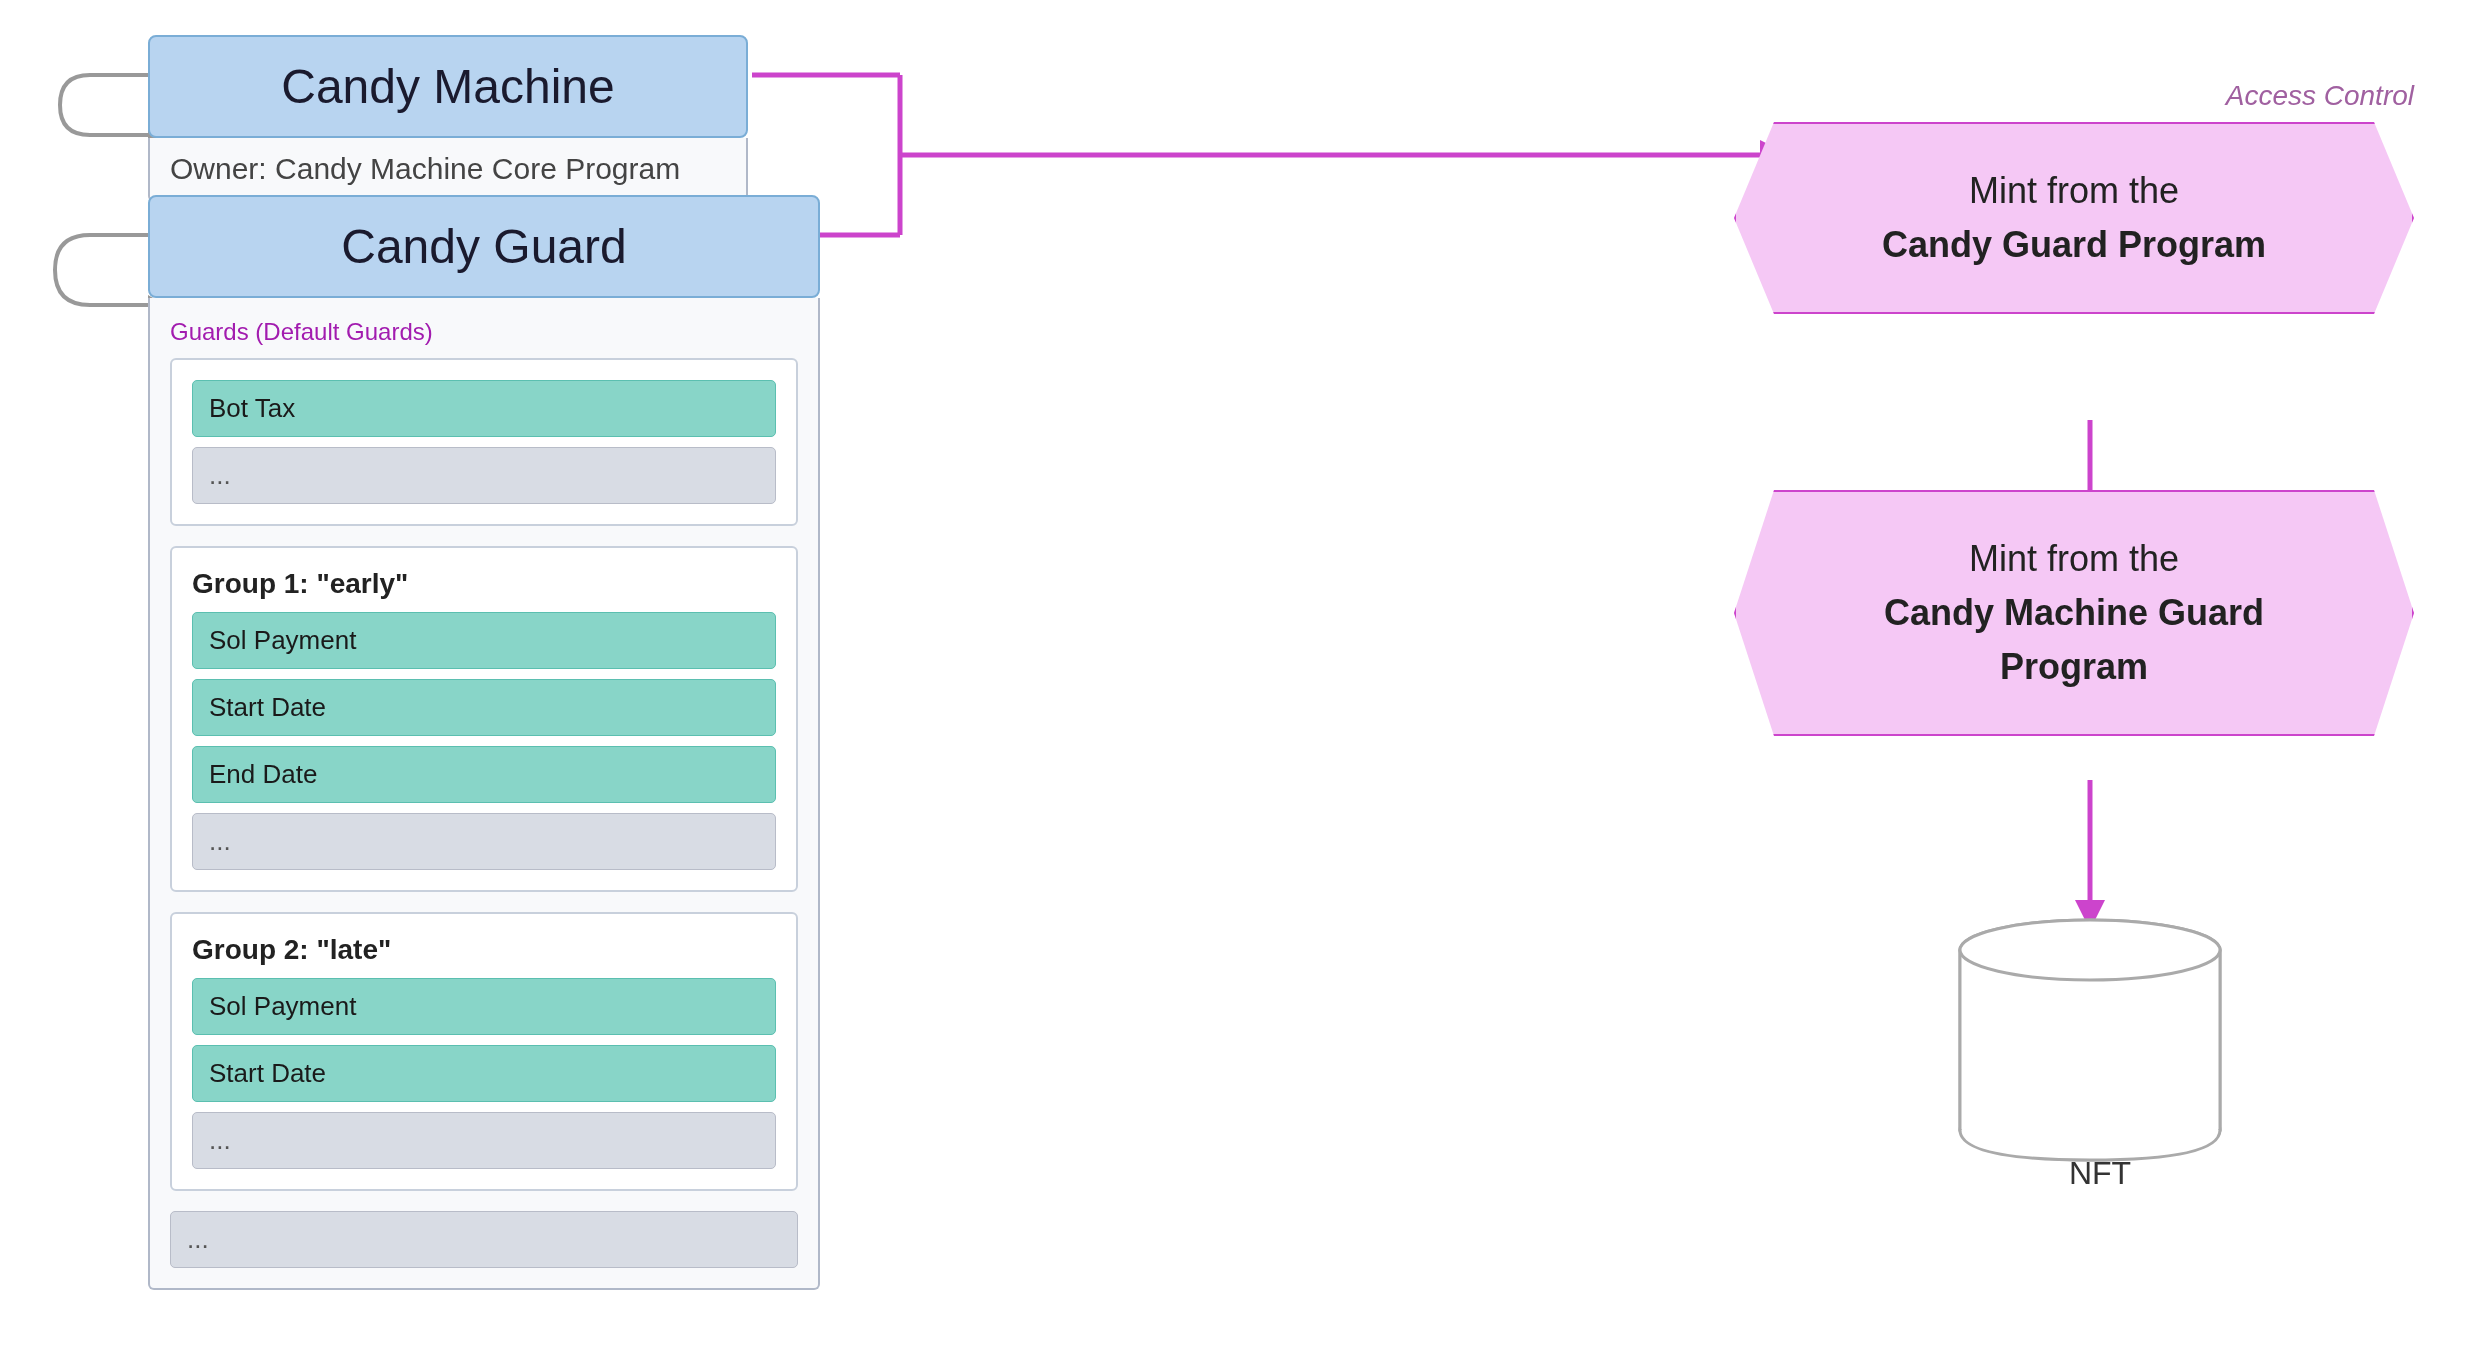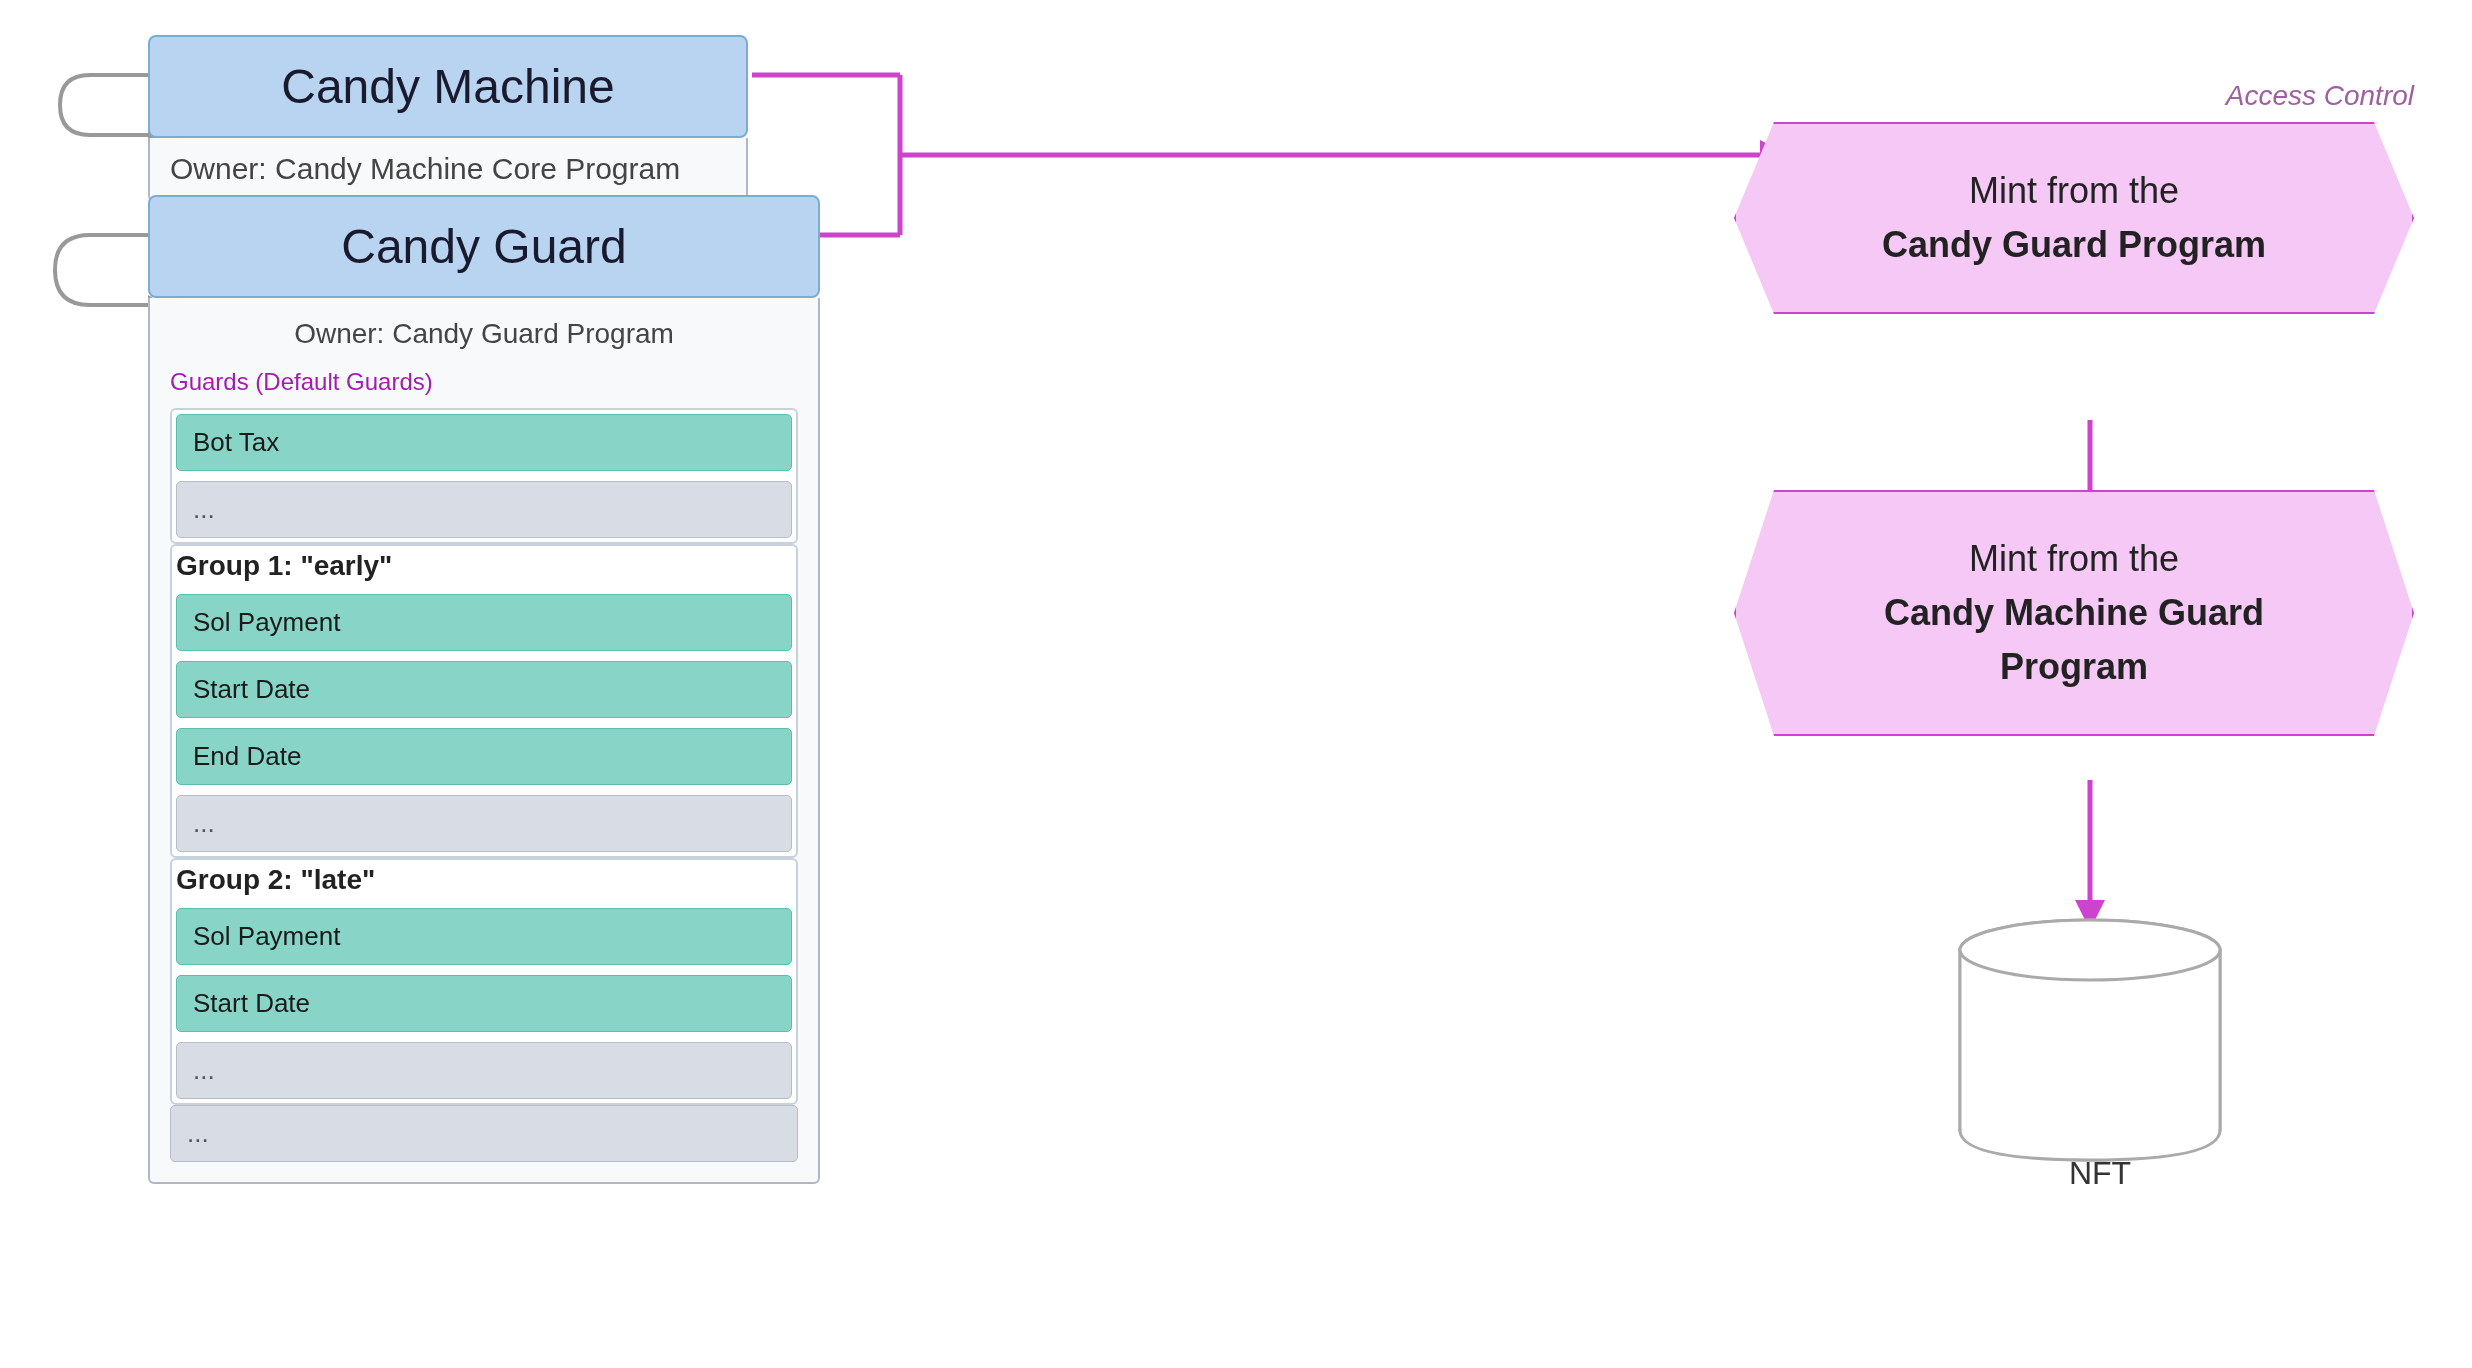--- a/index.html
+++ b/index.html
@@ -68,21 +68,22 @@
 
     .guards-label {
       font-size: 24px;
       color: #a21caf;
       margin-bottom: 12px;
     }
 
     .guard-group {
       border: 2px solid #c8d0dc;
       border-radius: 6px;
-      padding: 4px;
+      padding: 20px;
+      margin-bottom: 20px;
       background: #fff;
     }
 
     .guard-item {
       background: #88d5c8;
       border: 1.5px solid #5bbfb0;
       border-radius: 5px;
       padding: 12px 16px;
       font-size: 26px;
       color: #1a1a1a;
@@ -163,21 +164,20 @@
       <span>Candy Machine</span>
     </div>
     <div class="cm-sub">Owner: Candy Machine Core Program</div>
   </div>
 
   <div style="position:absolute; left:148px; top:195px; width:672px;">
     <div class="cg-header">
       <span>Candy Guard</span>
     </div>
     <div class="cg-body">
-      <div class="cg-owner">Owner: Candy Guard Program</div>
       <div class="guards-label">Guards (Default Guards)</div>
 
       <div class="guard-group">
         <div class="guard-item">Bot Tax</div>
         <div class="guard-item-gray">...</div>
       </div>
 
       <div class="guard-group">
         <div class="group-label">Group 1: "early"</div>
         <div class="guard-item">Sol Payment</div>

